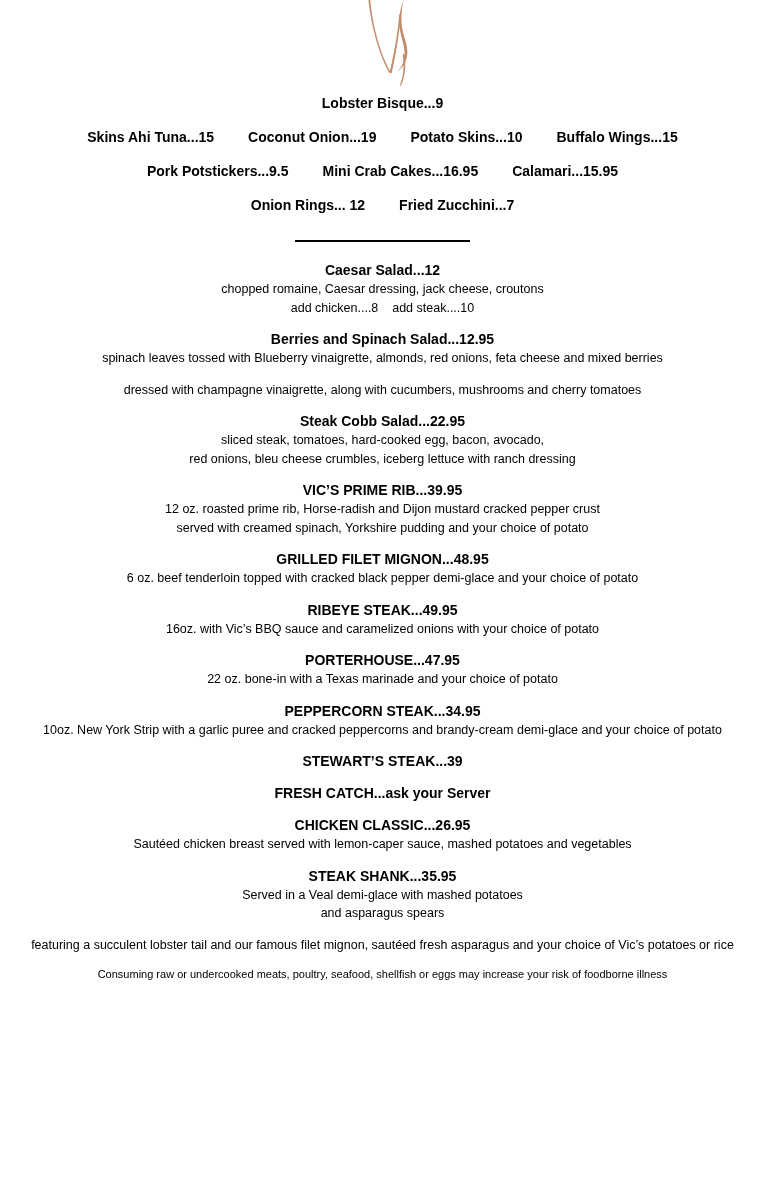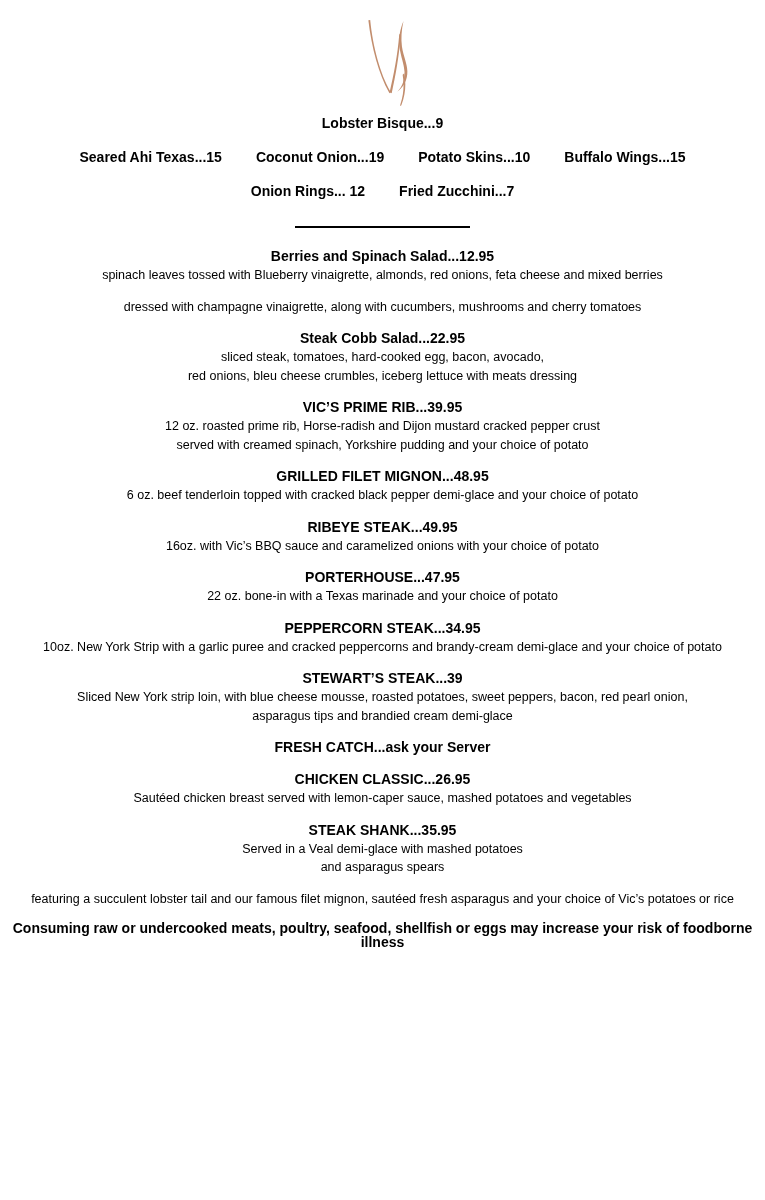--- a/index.html
+++ b/index.html
@@ -1,70 +1,80 @@
 <!DOCTYPE html>
 <html><head>
 <meta charset="utf-8">
 <style>
   html,body{margin:0;padding:0;}
   body{
     width:765px;height:1200px;background:#ffffff;color:#000;
     font-family:"Liberation Sans",sans-serif;overflow:hidden;
   }
-  .page{padding-top:20px;text-align:center;}
+  .page{text-align:center;}
   .logo-wrap{height:90px;display:flex;justify-content:center;align-items:flex-start;}
   .logo{height:86px;width:70px;display:block;}
   .soup{font-size:14px;font-weight:700;margin-top:4px;line-height:19px;}
   .app-row{display:flex;justify-content:center;gap:34px;font-size:14px;font-weight:700;margin-top:15px;line-height:19px;}
   .divider{width:175px;border:0;border-top:2px solid #000;margin:25px auto 19px;}
   .item{margin-bottom:13px;}
   .item-title{font-size:14px;font-weight:700;line-height:19px;}
   .item-desc{font-size:12.5px;line-height:18.5px;white-space:pre-wrap;}
-  .footer{font-size:14px;font-weight:700;margin-top:10px;line-height:14px;}
+  .footer{font-size:11px;font-weight:400;margin-top:10px;line-height:14px;}
 </style>
 </head>
 <body>
 
 <div class="page">
 
   <div class="logo-wrap">
     <svg class="logo" viewBox="0 0 66 84" aria-hidden="true">
       <path fill="#c28d6d" d="M20.5,0 C23,26 30.5,53 40,69.5 C41,71.2 39.8,72.3 38.8,70.6 C29,53.5 21.7,26.5 18.7,0.3 Z"></path>
       <path fill="#c28d6d" d="M39.5,70.5 C43.5,54 47.3,34 48.8,15 C49,13 50.4,13.1 50.25,15.2 C48.8,34.5 45.2,55 41.5,71.5 Z"></path>
       <path fill="#c28d6d" d="M53,1 C49.5,9 48,18.5 49.2,27 C50.5,36 53.6,43 54,50.5 C54.3,57.5 52.5,64.5 47,70 C53.5,65 57,58 56.8,50 C56.5,42 53,36 51.5,26 C50.5,18 51,10 53,1 Z"></path>
       <path fill="#c28d6d" d="M52.2,53.5 C53.6,62 53.6,71.5 50,82.4 C49.4,84 50.3,84.6 51,83 C55.2,72 55.6,62 53.8,52 Z"></path>
     </svg>
   </div>
 
   <div class="soup">Lobster Bisque...9</div>
 
   <div class="app-row">
-    <span>Seared Ahi Texas...15</span>
+    <span>Skins Ahi Tuna...15</span>
     <span>Coconut Onion...19</span>
     <span>Potato Skins...10</span>
     <span>Buffalo Wings...15</span>
+  </div>
+  <div class="app-row">
+    <span>Pork Potstickers...9.5</span>
+    <span>Mini Crab Cakes...16.95</span>
+    <span>Calamari...15.95</span>
   </div>
   <div class="app-row">
     <span>Onion Rings... 12</span>
     <span>Fried Zucchini...7</span>
   </div>
 
   <hr class="divider">
 
+  <div class="item">
+    <div class="item-title">Caesar Salad...12</div>
+    <div class="item-desc">chopped romaine, Caesar dressing, jack cheese, croutons
+add chicken....8    add steak....10</div>
+  </div>
   <div class="item">
     <div class="item-title">Berries and Spinach Salad...12.95</div>
     <div class="item-desc">spinach leaves tossed with Blueberry vinaigrette, almonds, red onions, feta cheese and mixed berries</div>
   </div>
   <div class="item">
     <div class="item-desc">dressed with champagne vinaigrette, along with cucumbers, mushrooms and cherry tomatoes</div>
   </div>
   <div class="item">
     <div class="item-title">Steak Cobb Salad...22.95</div>
     <div class="item-desc">sliced steak, tomatoes, hard-cooked egg, bacon, avocado,
-red onions, bleu cheese crumbles, iceberg lettuce with meats dressing</div>
+red onions, bleu cheese crumbles, iceberg lettuce with ranch dressing</div>
   </div>
   <div class="item">
     <div class="item-title">VIC’S PRIME RIB...39.95</div>
     <div class="item-desc">12 oz. roasted prime rib, Horse-radish and Dijon mustard cracked pepper crust
 served with creamed spinach, Yorkshire pudding and your choice of potato</div>
   </div>
   <div class="item">
     <div class="item-title">GRILLED FILET MIGNON...48.95</div>
     <div class="item-desc">6 oz. beef tenderloin topped with cracked black pepper demi-glace and your choice of potato</div>
   </div>
@@ -75,22 +85,20 @@
   <div class="item">
     <div class="item-title">PORTERHOUSE...47.95</div>
     <div class="item-desc">22 oz. bone-in with a Texas marinade and your choice of potato</div>
   </div>
   <div class="item">
     <div class="item-title">PEPPERCORN STEAK...34.95</div>
     <div class="item-desc">10oz. New York Strip with a garlic puree and cracked peppercorns and brandy-cream demi-glace and your choice of potato</div>
   </div>
   <div class="item">
     <div class="item-title">STEWART’S STEAK...39</div>
-    <div class="item-desc">Sliced New York strip loin, with blue cheese mousse, roasted potatoes, sweet peppers, bacon, red pearl onion,
-asparagus tips and brandied cream demi-glace</div>
   </div>
   <div class="item">
     <div class="item-title">FRESH CATCH...ask your Server</div>
     <div class="item-desc"></div>
   </div>
   <div class="item">
     <div class="item-title">CHICKEN CLASSIC...26.95</div>
     <div class="item-desc">Sautéed chicken breast served with lemon-caper sauce, mashed potatoes and vegetables</div>
   </div>
   <div class="item">

